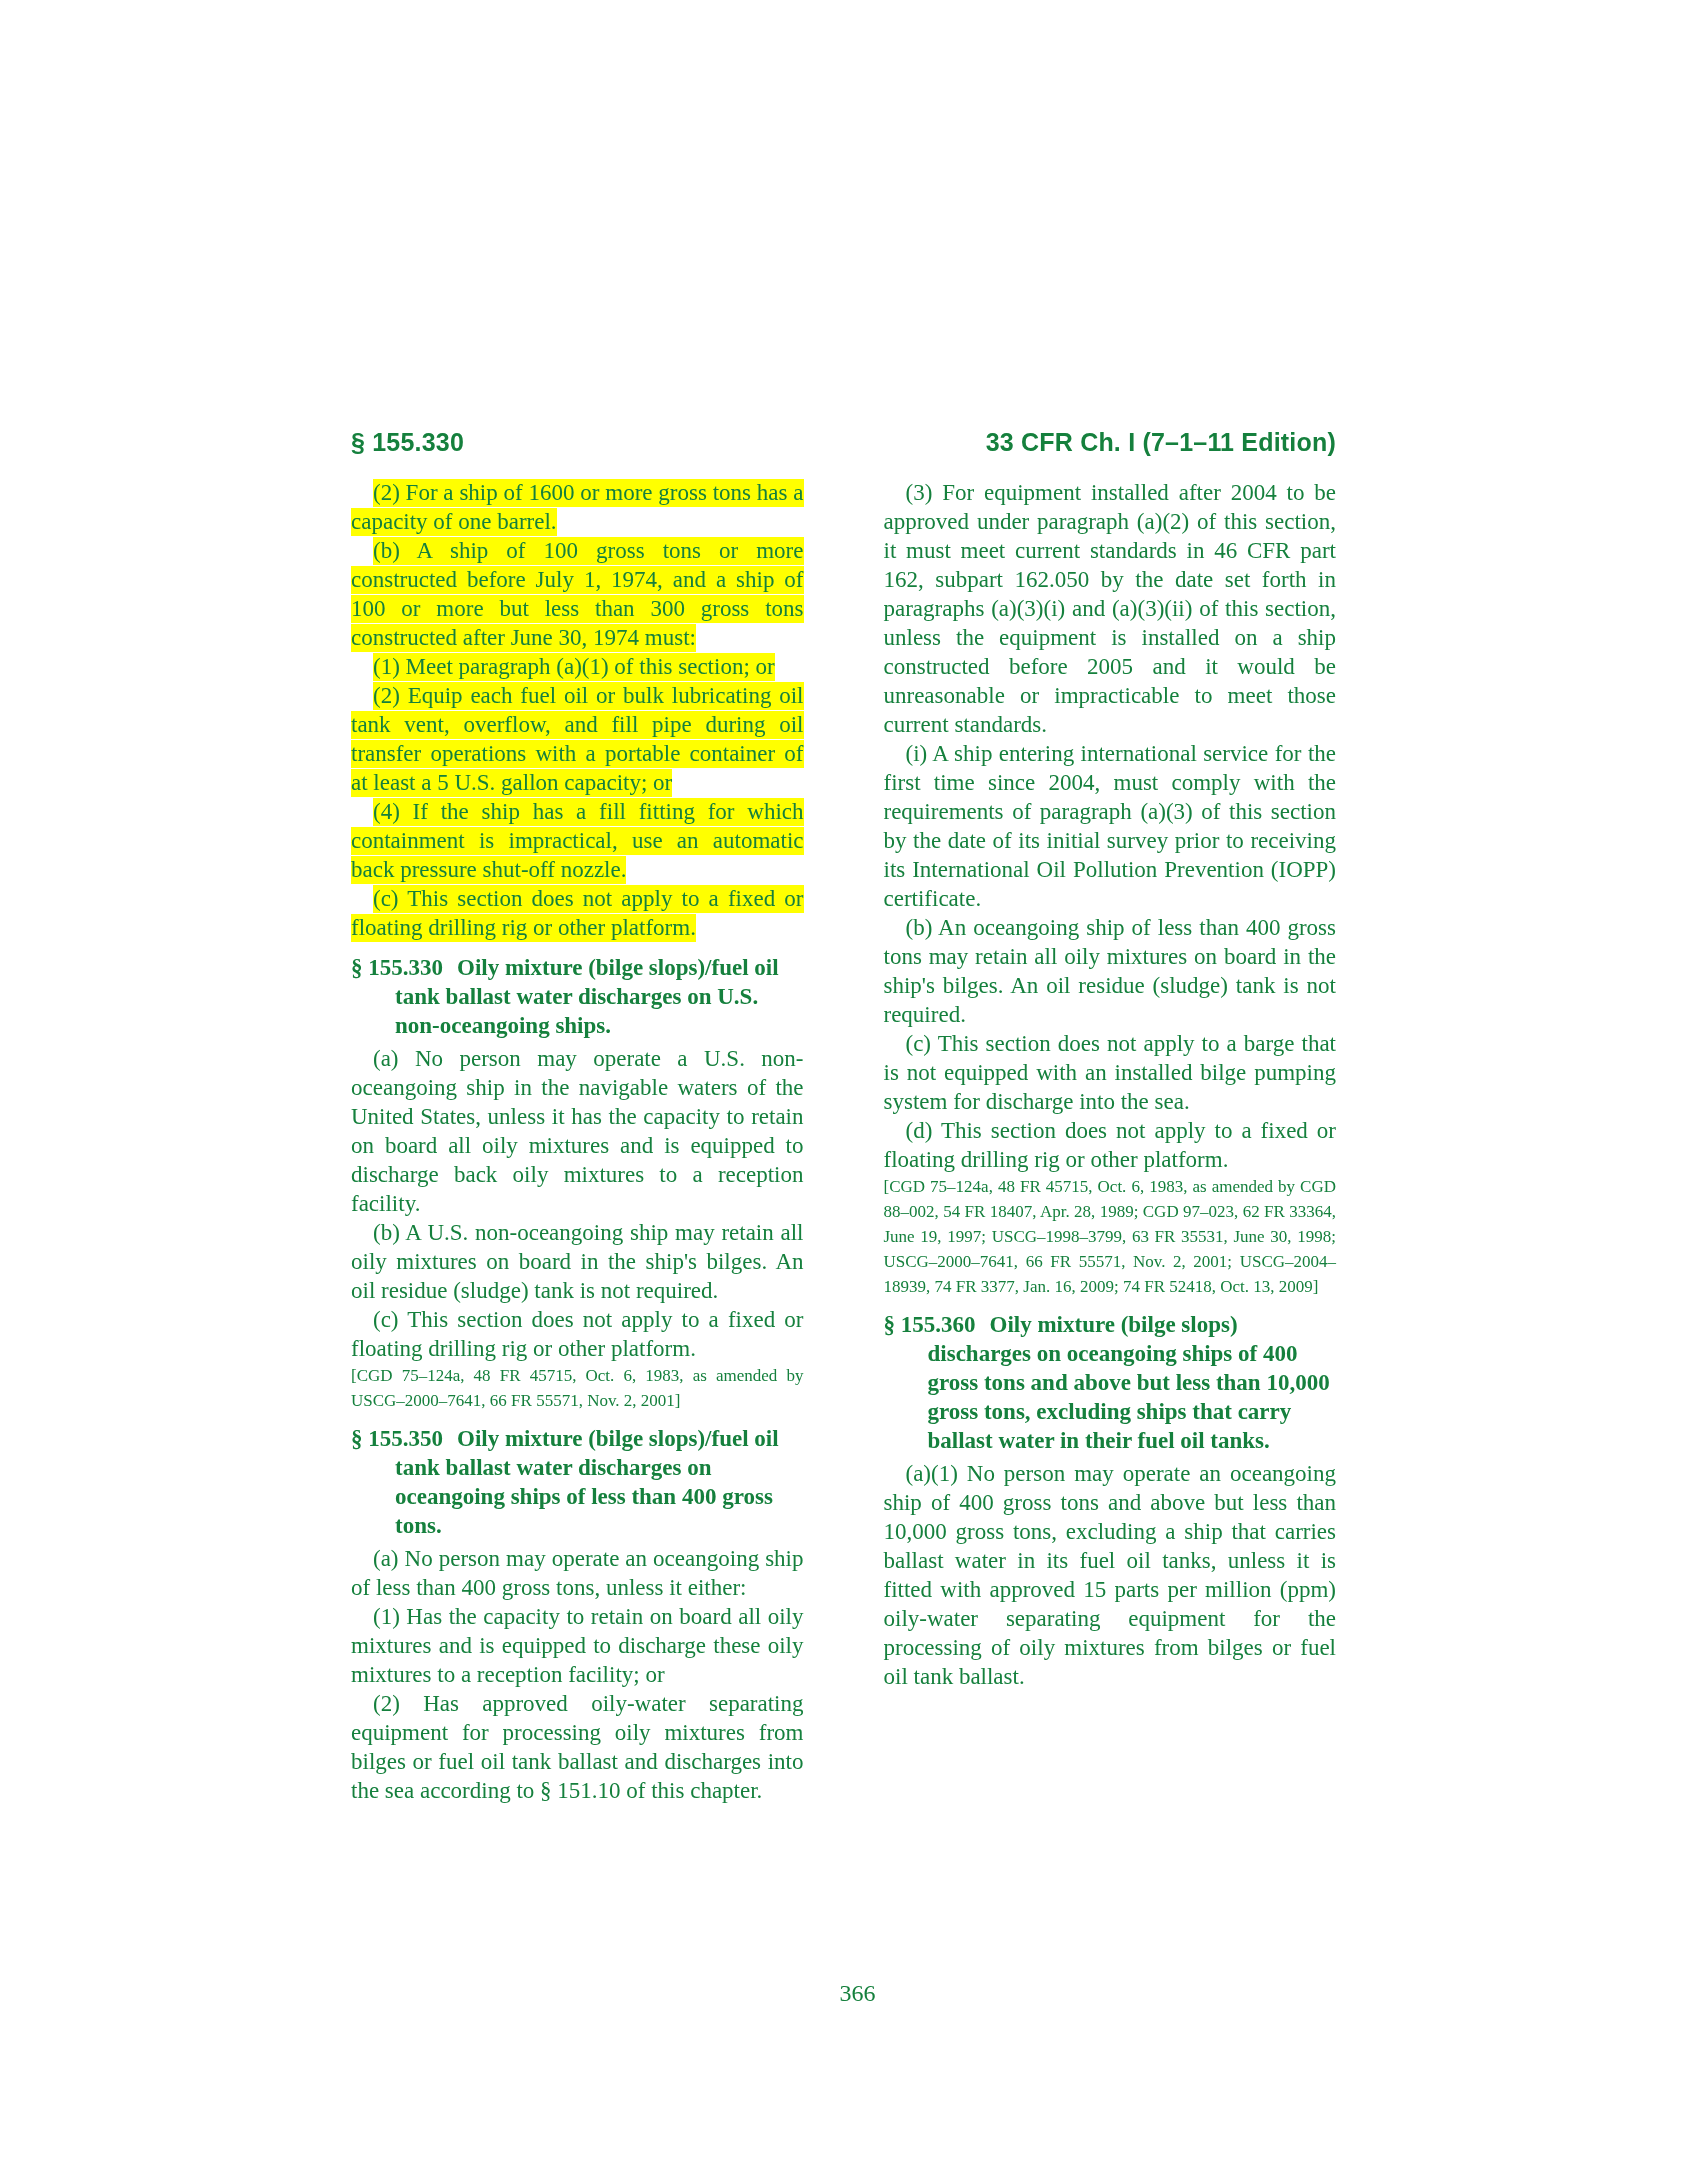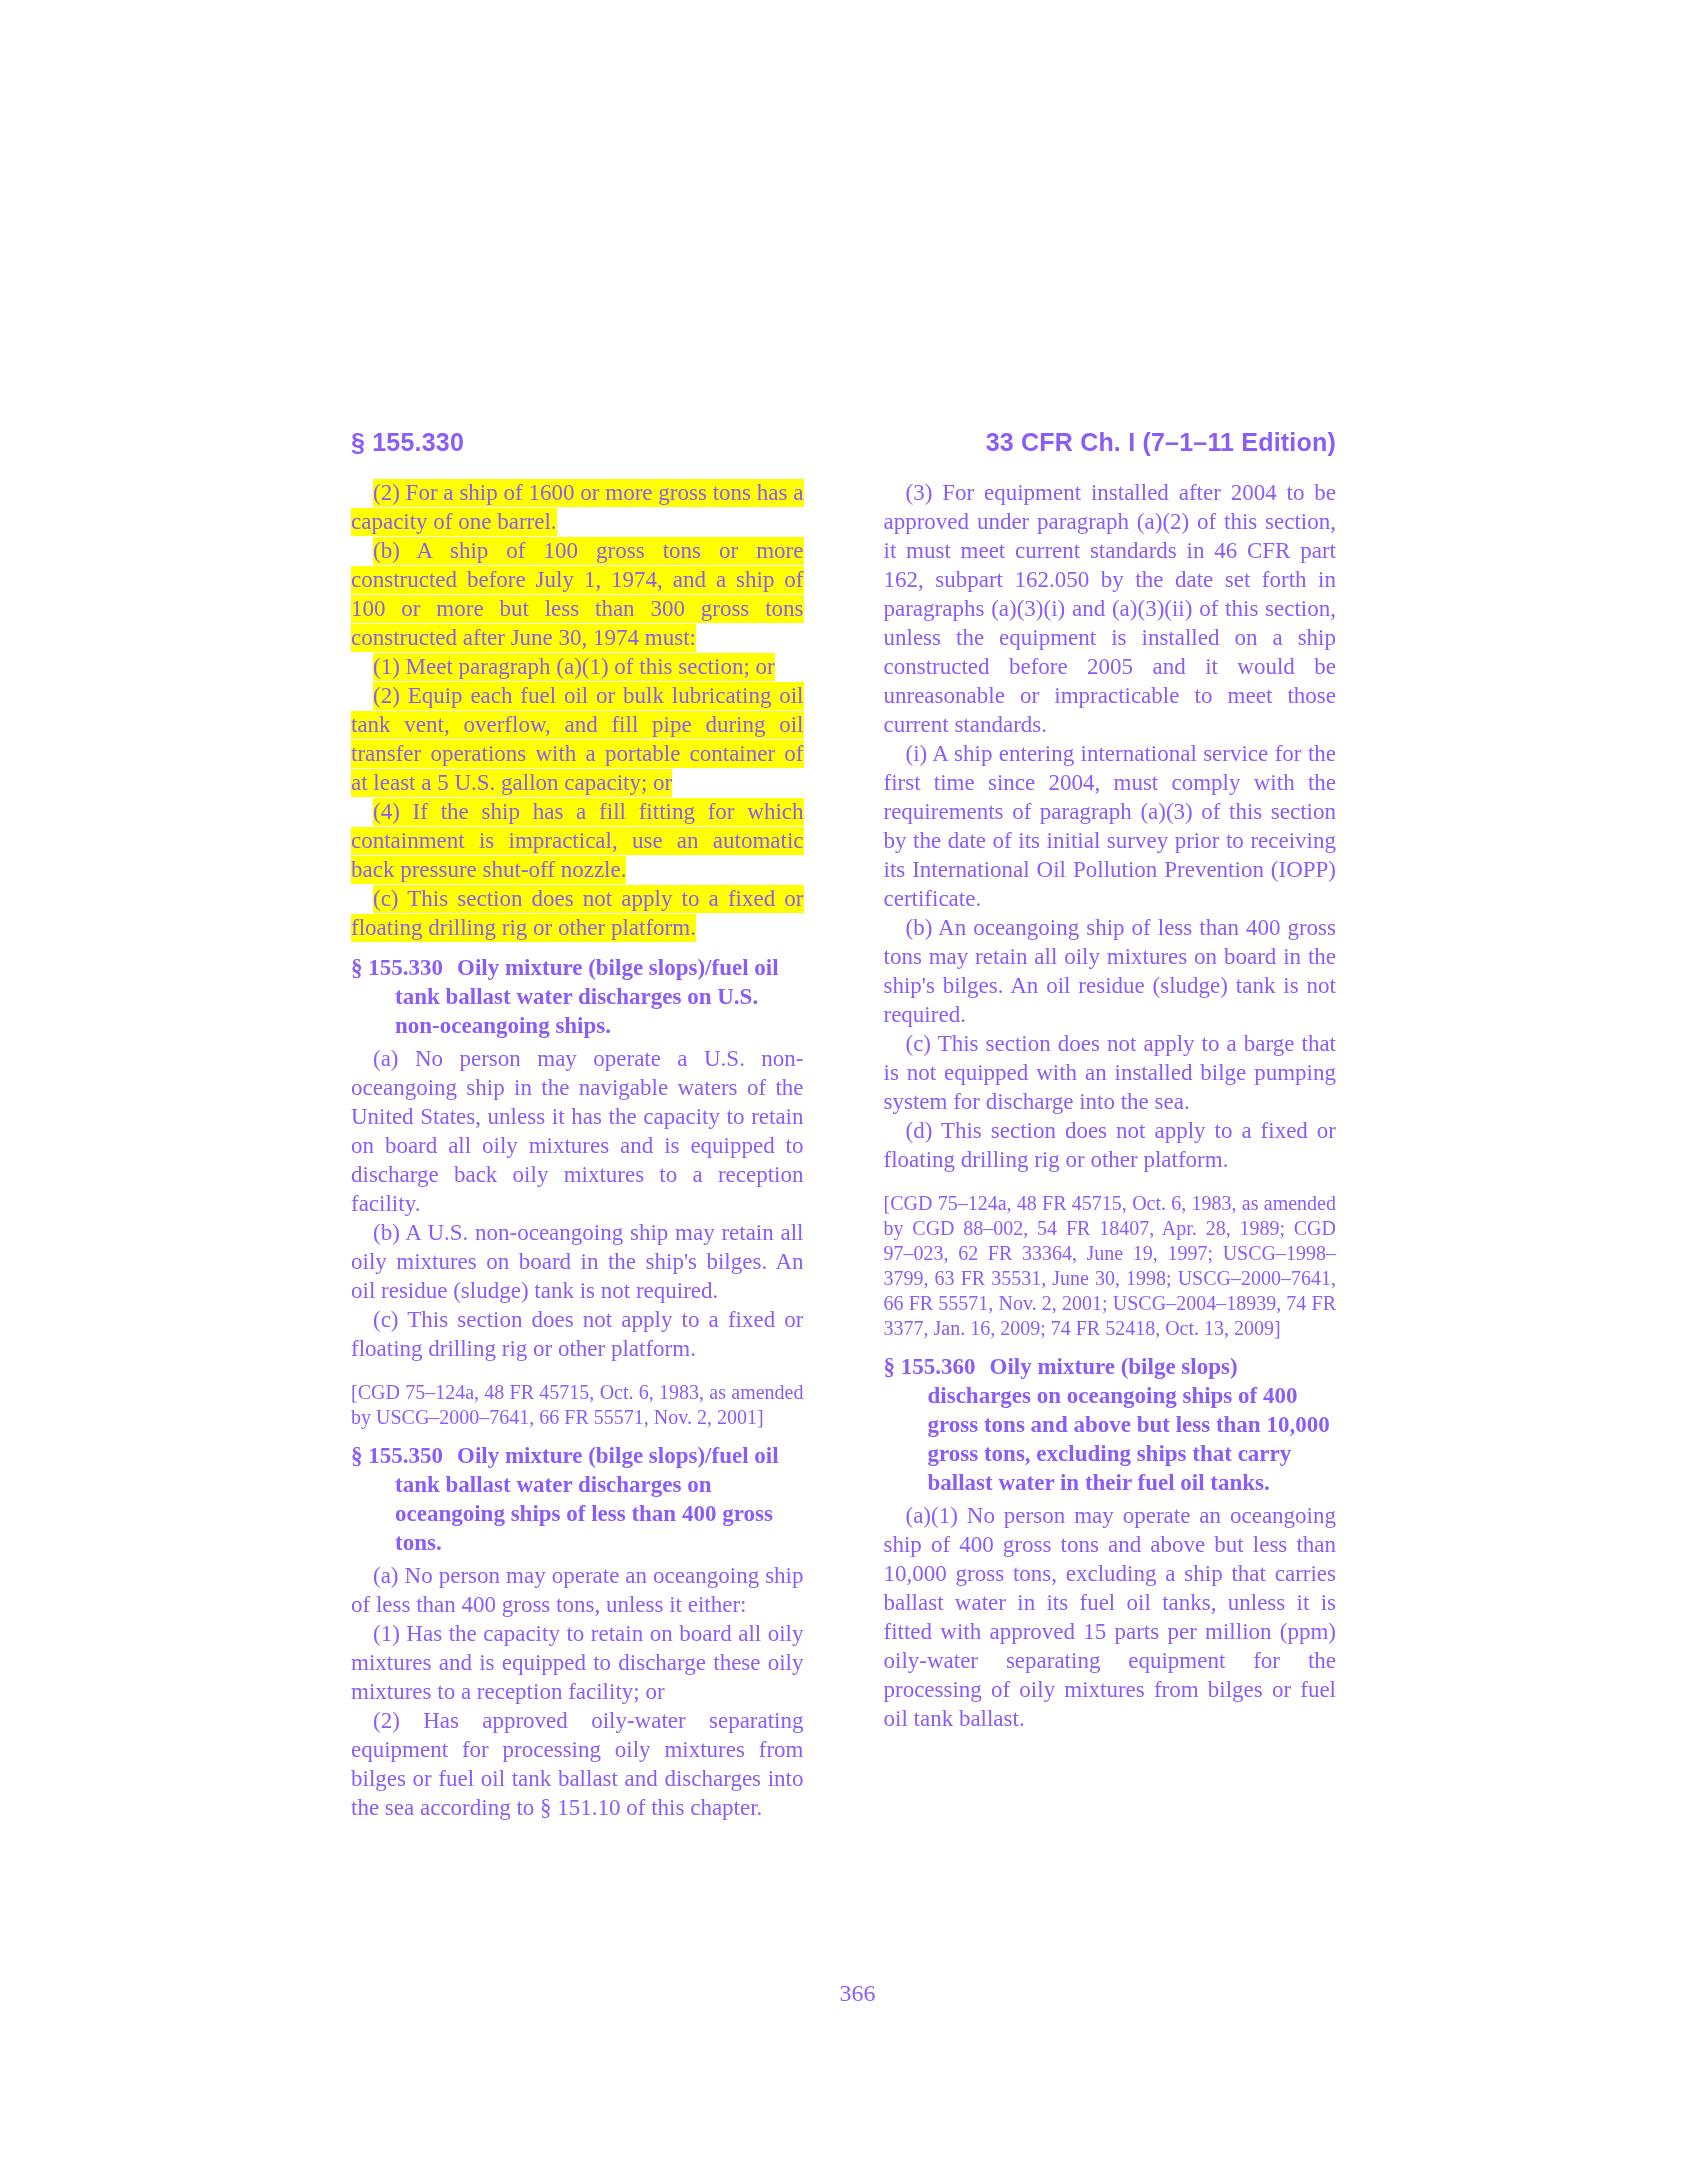--- a/index.html
+++ b/index.html
@@ -6,21 +6,21 @@
     margin: 0;
     padding: 0;
     background: #ffffff;
   }
   .page {
     position: relative;
     width: 1562px;
     height: 2178px;
     background: #ffffff;
     font-family: "Liberation Serif", "DejaVu Serif", serif;
-    color: #8b5cf6;
+    color: #15803d;
     box-sizing: border-box;
     overflow: hidden;
   }
 
   
   .runhead {
     position: absolute;
     left: 351px;
     top: 428px;
     width: 985px;
@@ -83,25 +83,25 @@
     margin: 0;
   }
   .sec-head .num { letter-spacing: 0px; }
   .sec-head .gap { display: inline-block; width: 14px; }
 
   .space-before { margin-top: 11px; }
   .space-after  { margin-bottom: 4px; }
 
   
   p.cite {
-    font-size: 20px;
+    font-size: 17px;
     line-height: 25px;
     text-align: justify;
     text-indent: 0;
-    margin-top: 17px;
+    margin-top: 0;
   }
 
   
   .folio {
     position: absolute;
     left: 16px;
     top: 1980px;
     width: 1683px;
     text-align: center;
     font-size: 24px;

